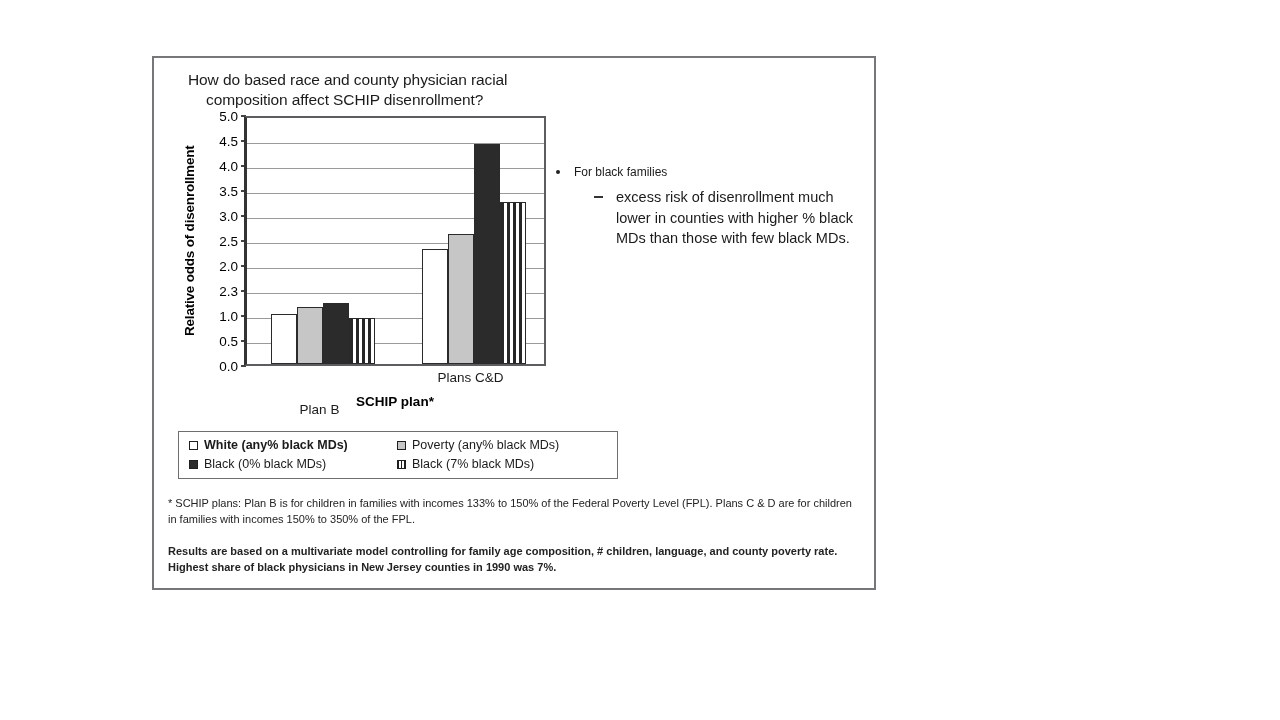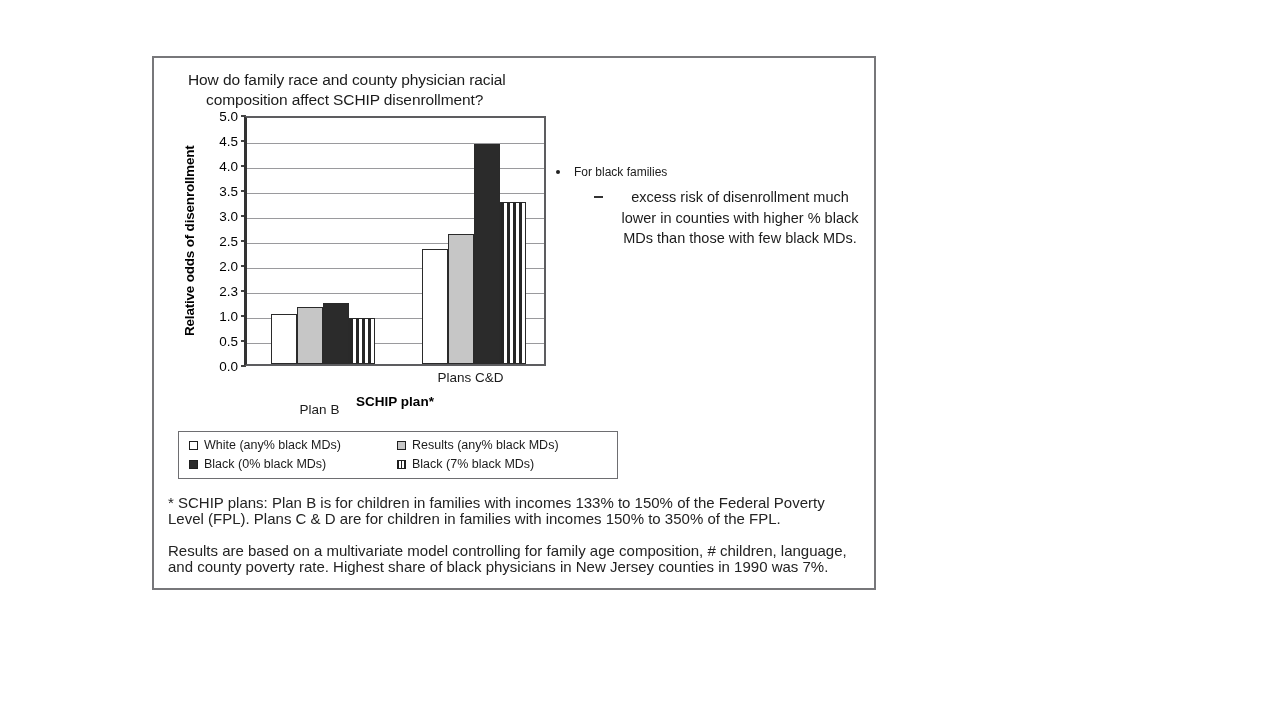--- a/index.html
+++ b/index.html
@@ -195,21 +195,20 @@
   }
   .b2 {
     position: relative;
     margin-top: 4px;
     margin-left: 42px;
     padding-left: 22px;
     font-size: 14.5px;
     color: #1b1b1b;
     line-height: 20.5px;
     width: 248px;
-    text-align: center;
   }
   .b2 .dash {
     position: absolute;
     left: 0px;
     top: 9px;
     width: 9px;
     height: 1.5px;
     background: #333;
   }
 
@@ -247,35 +246,35 @@
       #1f1f1f 0px, #1f1f1f 1.5px,
       #ffffff 1.5px, #ffffff 3px
     );
   }
 
   
   .foot {
     position: absolute;
     left: 14px;
     width: 690px;
-    font-size: 15px;
+    font-size: 11px;
     line-height: 16px;
     color: #232323;
   }
   #foot1 { top: 437px; }
-  #foot2 { top: 485px; }
+  #foot2 { top: 485px; font-weight: bold; }
 </style>
 </head>
 <body>
 
 <div id="slide">
   <div id="panel">
 
     <div id="chart-title">
-      <span>How do family race and county physician racial</span>
+      <span>How do based race and county physician racial</span>
       <span class="l2">composition affect SCHIP disenrollment?</span>
     </div>
 
     <div id="plot-wrap">
       <div id="ylabel">Relative odds of disenrollment</div>
       <div id="ytick-col">
           <div class="ytick" style="top: 0px;">5.0</div>
           <div class="ytick-mark" style="top: 0px;"></div>
           <div class="ytick" style="top: 25px;">4.5</div>
           <div class="ytick-mark" style="top: 25px;"></div>
@@ -335,27 +334,27 @@
     <div id="bullets">
         <div class="b-block">
           <div class="b1"><span class="dot"></span><span>For black families</span></div>
           <div class="b2"><span class="dash"></span><span>excess risk of disenrollment much lower in counties with higher % black MDs than those with few black MDs.</span></div>
         </div>
         <div class="b-block">
         </div>
       </div>
 
     <div id="legend">
-        <div class="lg-item" style="left: 10px; top: 6px;">
+        <div class="lg-item" style="left: 10px; top: 6px; font-weight: bold;">
           <span class="lg-sw sw-white"></span>
           <span>White (any% black MDs)</span>
         </div>
         <div class="lg-item" style="left: 218px; top: 6px;">
           <span class="lg-sw sw-gray"></span>
-          <span>Results (any% black MDs)</span>
+          <span>Poverty (any% black MDs)</span>
         </div>
         <div class="lg-item" style="left: 10px; top: 25px;">
           <span class="lg-sw sw-black"></span>
           <span>Black (0% black MDs)</span>
         </div>
         <div class="lg-item" style="left: 218px; top: 25px;">
           <span class="lg-sw sw-stripe"></span>
           <span>Black (7% black MDs)</span>
         </div>
       </div>

